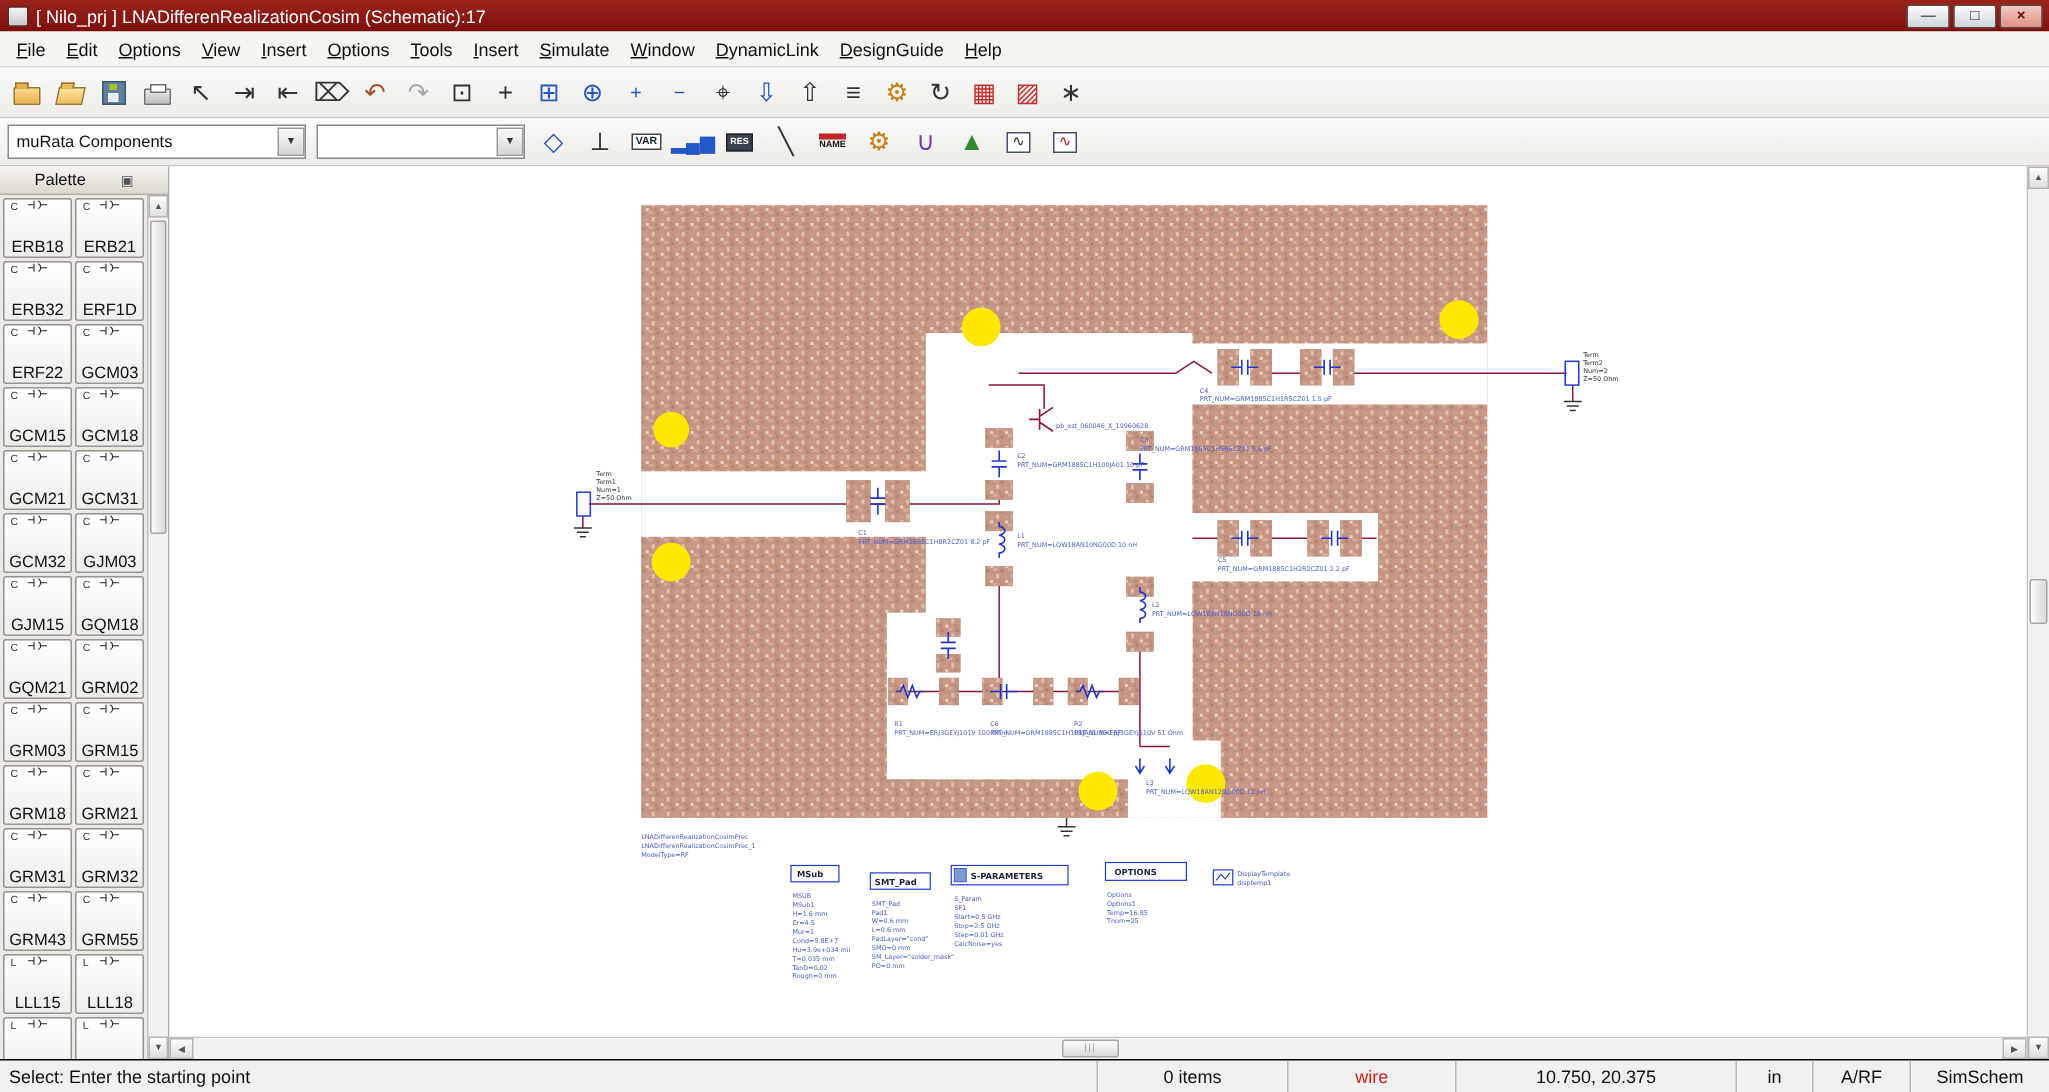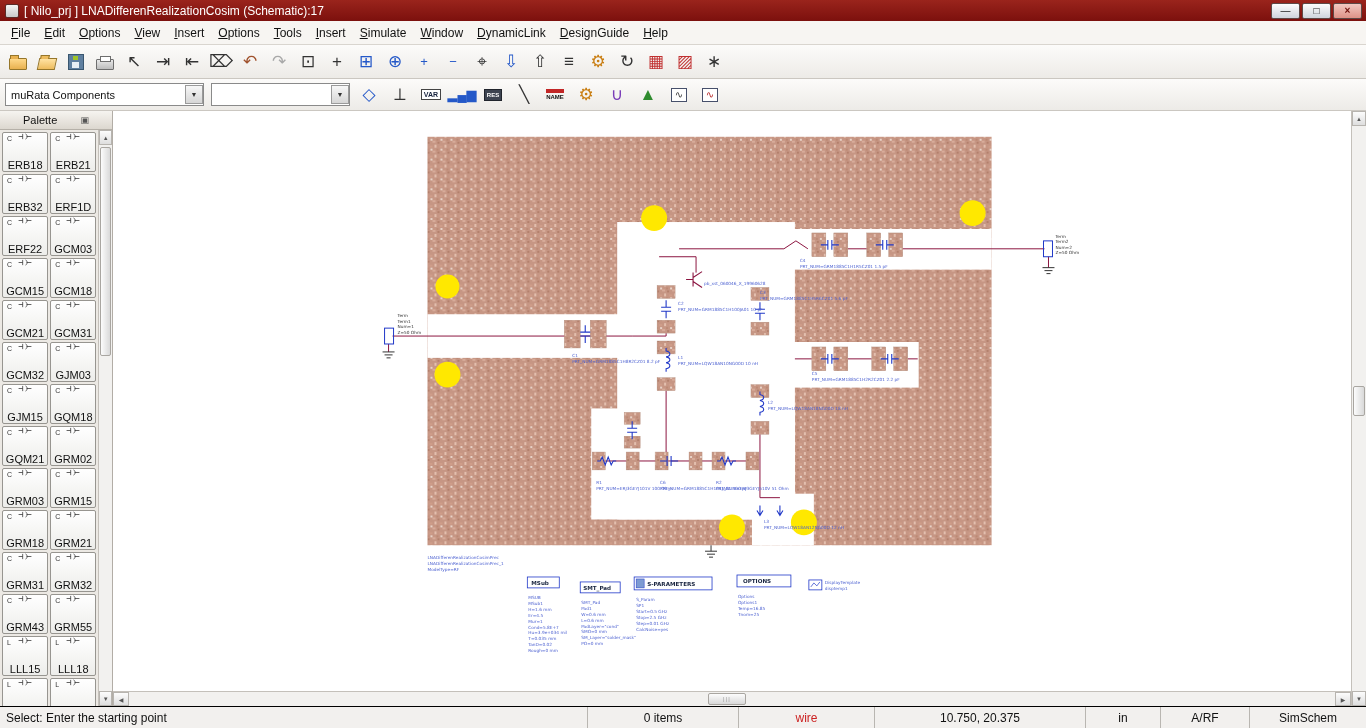--- a/index.html
+++ b/index.html
@@ -68,21 +68,21 @@
   .hscroll{height:14px;background:#f2f1ef;border-top:1px solid #c4c0ba;display:flex;align-items:stretch}
   .hs-btn{width:14px;display:flex;align-items:center;justify-content:center;font-size:6px;color:#555;background:linear-gradient(#fcfcfc,#dedede);border:1px solid #b7b4af}
   .hs-track{flex:1;position:relative}
   .hs-thumb{position:absolute;top:1px;bottom:1px;left:48%;width:36px;background:linear-gradient(#fcfcfc,#d9d9d9);border:1px solid #a9a6a1;border-radius:2px;display:flex;align-items:center;justify-content:center;font-size:6px;color:#999;letter-spacing:1px}
   .vscroll{width:14px;background:#f2f1ef;border-left:1px solid #c4c0ba;display:flex;flex-direction:column;flex:0 0 auto}
   .vs-track{flex:1;position:relative}
   .vs-thumb{position:absolute;left:1px;right:1px;top:46%;height:28px;background:linear-gradient(90deg,#fcfcfc,#d9d9d9);border:1px solid #a9a6a1;border-radius:2px}
   
   .statusbar{height:21px;background:#f2f0ee;border-top:1px solid #000000;display:flex;align-items:center;font-size:12px;flex:0 0 auto}
   .status-msg{padding-left:6px;flex:1;white-space:nowrap}
-  .status-cell{border-left:1px solid #b9b6b1;height:100%;display:flex;align-items:center;justify-content:center;padding:0 20px;white-space:nowrap}
+  .status-cell{border-left:1px solid #b9b6b1;height:100%;display:flex;align-items:center;justify-content:center;padding:0 8px;white-space:nowrap}
   .w-items{width:110px}.w-tool{width:95px}.w-coords{width:170px}.w-units{width:34px}.w-mode{width:48px}.w-sim{width:76px}
   .tool-red{color:#cc2222}
   
   svg text{font-family:"DejaVu Sans",sans-serif}
   .clabel{font-size:4.3px;fill:#4a5fd0}
   .plabel{font-size:4.3px;fill:#333}
   .btitle{font-size:5.6px;fill:#16223d;font-weight:bold}
   .bbox{fill:#fff;stroke:#2038c8;stroke-width:0.8}
   .tan{fill:url(#mottle)}
   .cut{fill:#ffffff}

